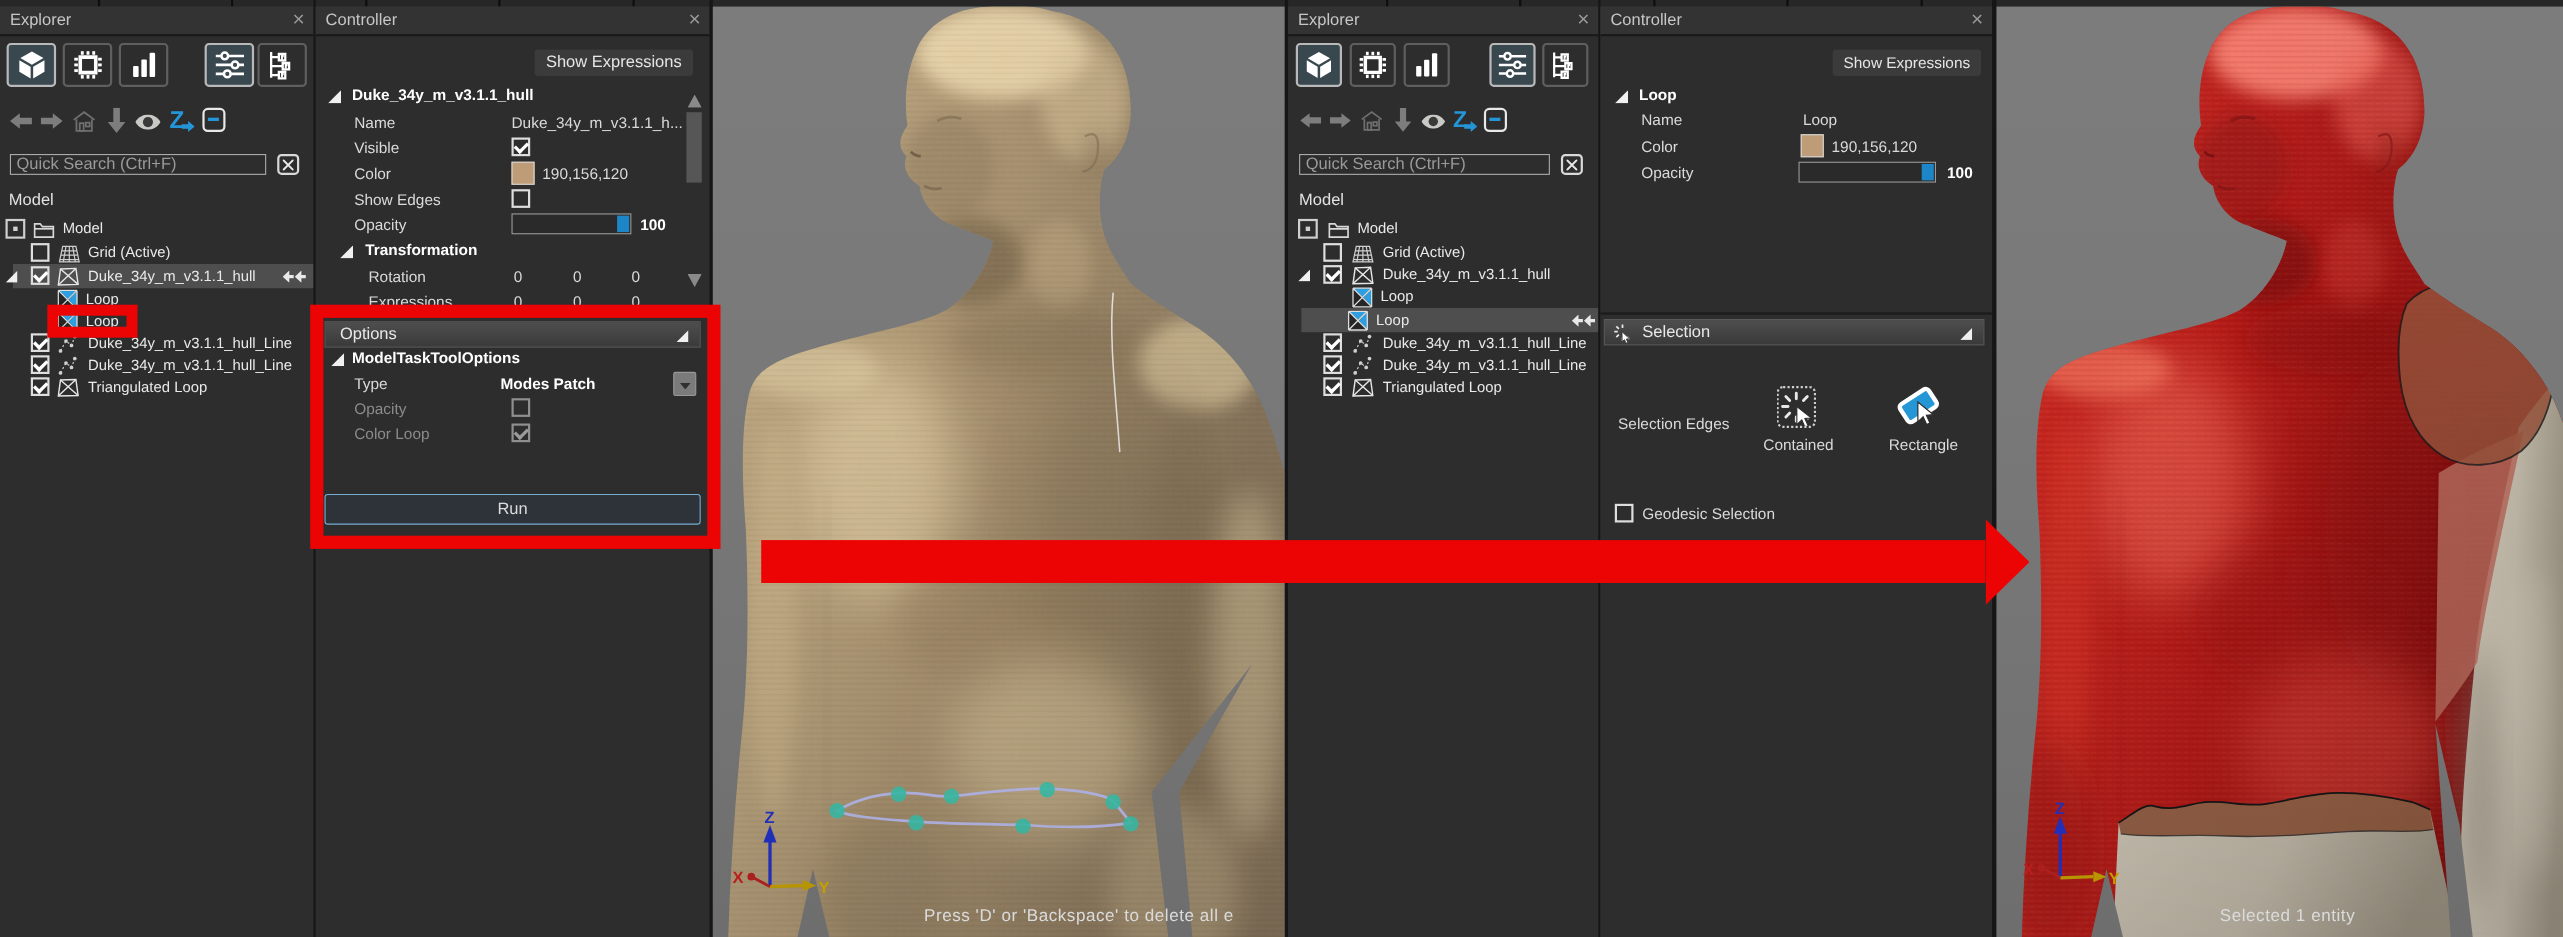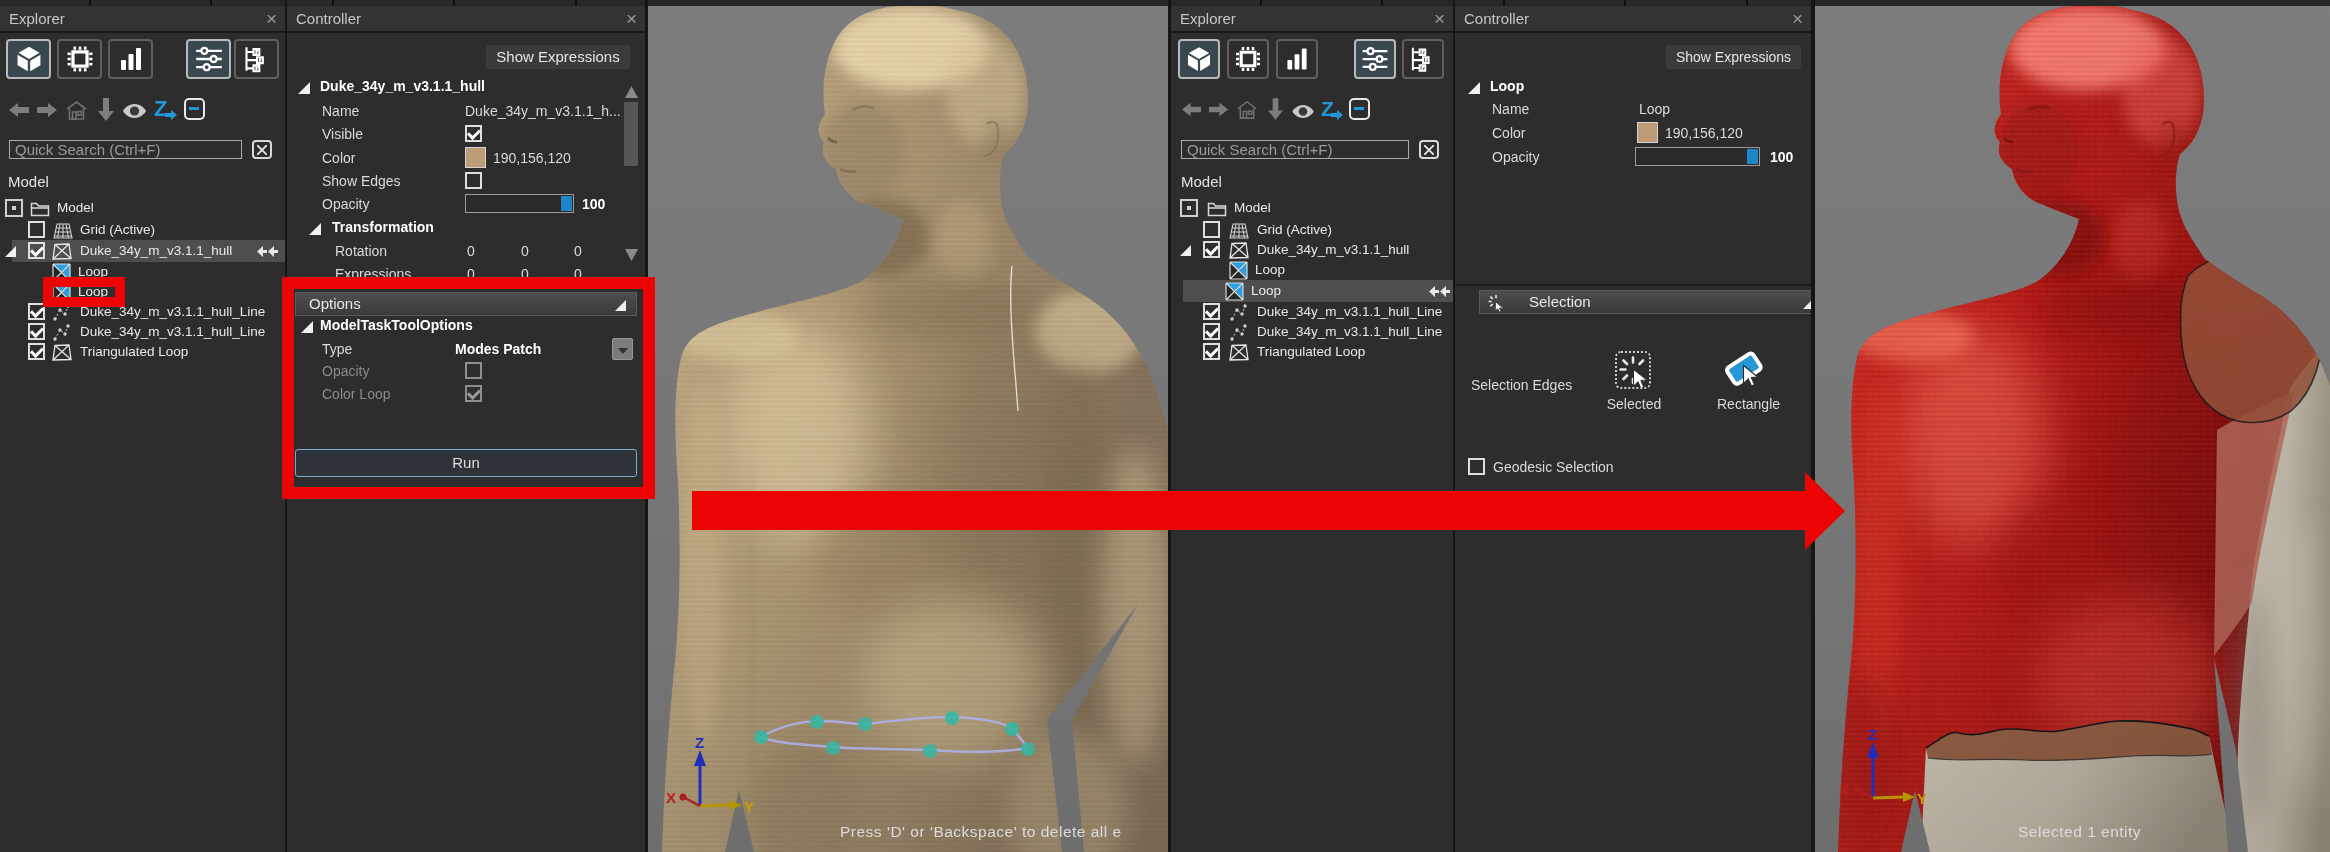--- a/index.html
+++ b/index.html
@@ -591,38 +591,38 @@
     <div class="ctl-label" style="left:37px;top:119px">Color</div>
     <div style="position:absolute;left:182px;top:116px;width:21px;height:21px;background:#be9c78;border:1px solid #d5d5d5"></div>
     <div class="ctl-label" style="left:210px;top:119px">190,156,120</div>
     <div class="ctl-label" style="left:37px;top:143px">Opacity</div>
     <div style="position:absolute;left:180px;top:141px;width:125px;height:19px;border:1px solid #9a9a9a;background:#2a2a2a">
         <div style="position:absolute;right:1px;top:1px;width:11px;height:15px;background:#1d86c8"></div>
       </div>
     <div class="ctl-label bold" style="left:315px;top:143px">100</div>
 
     <div style="position:absolute;left:0;top:278px;width:356px;height:2px;background:#1c1c1c"></div>
-    <div class="secbar" style="left:24px;top:284px;width:346px;padding-left:49px">Selection<div class="tri-exp"></div>
+    <div class="secbar" style="left:3px;top:284px;width:346px;padding-left:34px">Selection<div class="tri-exp"></div>
       <svg style="position:absolute;left:7px;top:3px" width="19" height="19" viewBox="0 0 19 19">
           <g stroke="#e8e8e8" stroke-width="1.6">
             <path d="M9 1v3.2 M9 12.5v3.2 M1.5 7.5h3.2 M13 12l2.3 2.3 M3.4 2.6 5.7 4.9 M3.4 12.4 5.7 10.1"></path>
           </g>
           <path fill="#fff" stroke="#333" stroke-width="0.8" d="M8.5 7.5 15.5 14 12.5 14.2 14 17.5 12.2 18 10.8 14.8 8.7 16.6Z"></path>
         </svg>
     </div>
     <div class="ctl-label" style="left:16px;top:371px">Selection Edges</div>
     <div style="position:absolute;left:160px;top:345px;width:36px;height:38px;border:2px dotted #cfcfcf;border-radius:6px">
       <svg style="position:absolute;left:1px;top:2px" width="32" height="32" viewBox="0 0 32 32">
           <g stroke="#e8e8e8" stroke-width="2.6" stroke-linecap="round">
             <path d="M15 2.5v5 M15 24v4 M2.5 14.5h5 M22 21.5l3.5 3.5 M5.5 5.5 9 9 M5.5 24 9 20.5 M21.5 9 25 5.5"></path>
           </g>
           <path fill="#fff" stroke="#2d2d2e" stroke-width="1" d="M15.5 14.5 15.5 31 20 26.7 23 33.5 25.8 32.2 22.8 25.5 28.8 25Z"></path>
         </svg>
     </div>
-    <div class="ctl-label" style="left:148px;top:390px;width:62px;text-align:center">Selected</div>
+    <div class="ctl-label" style="left:148px;top:390px;width:62px;text-align:center">Contained</div>
     <div style="position:absolute;left:268px;top:344px;width:46px;height:42px">
       <svg width="46" height="42" viewBox="0 0 46 42">
           <g transform="rotate(-33 21 18)">
             <rect x="5" y="9" width="31" height="19" rx="3.5" fill="#2596d6" stroke="#fff" stroke-width="4"></rect>
           </g>
           <path fill="#fff" stroke="#2d2d2e" stroke-width="1.1" d="M20.5 15.5 20.5 33.5 25.3 28.9 28.5 36 31.5 34.6 28.3 27.5 34.7 27Z"></path>
         </svg>
     </div>
     <div class="ctl-label" style="left:262px;top:390px;width:62px;text-align:center">Rectangle</div>
     <div class="cb" style="left:13px;top:452px"></div>

